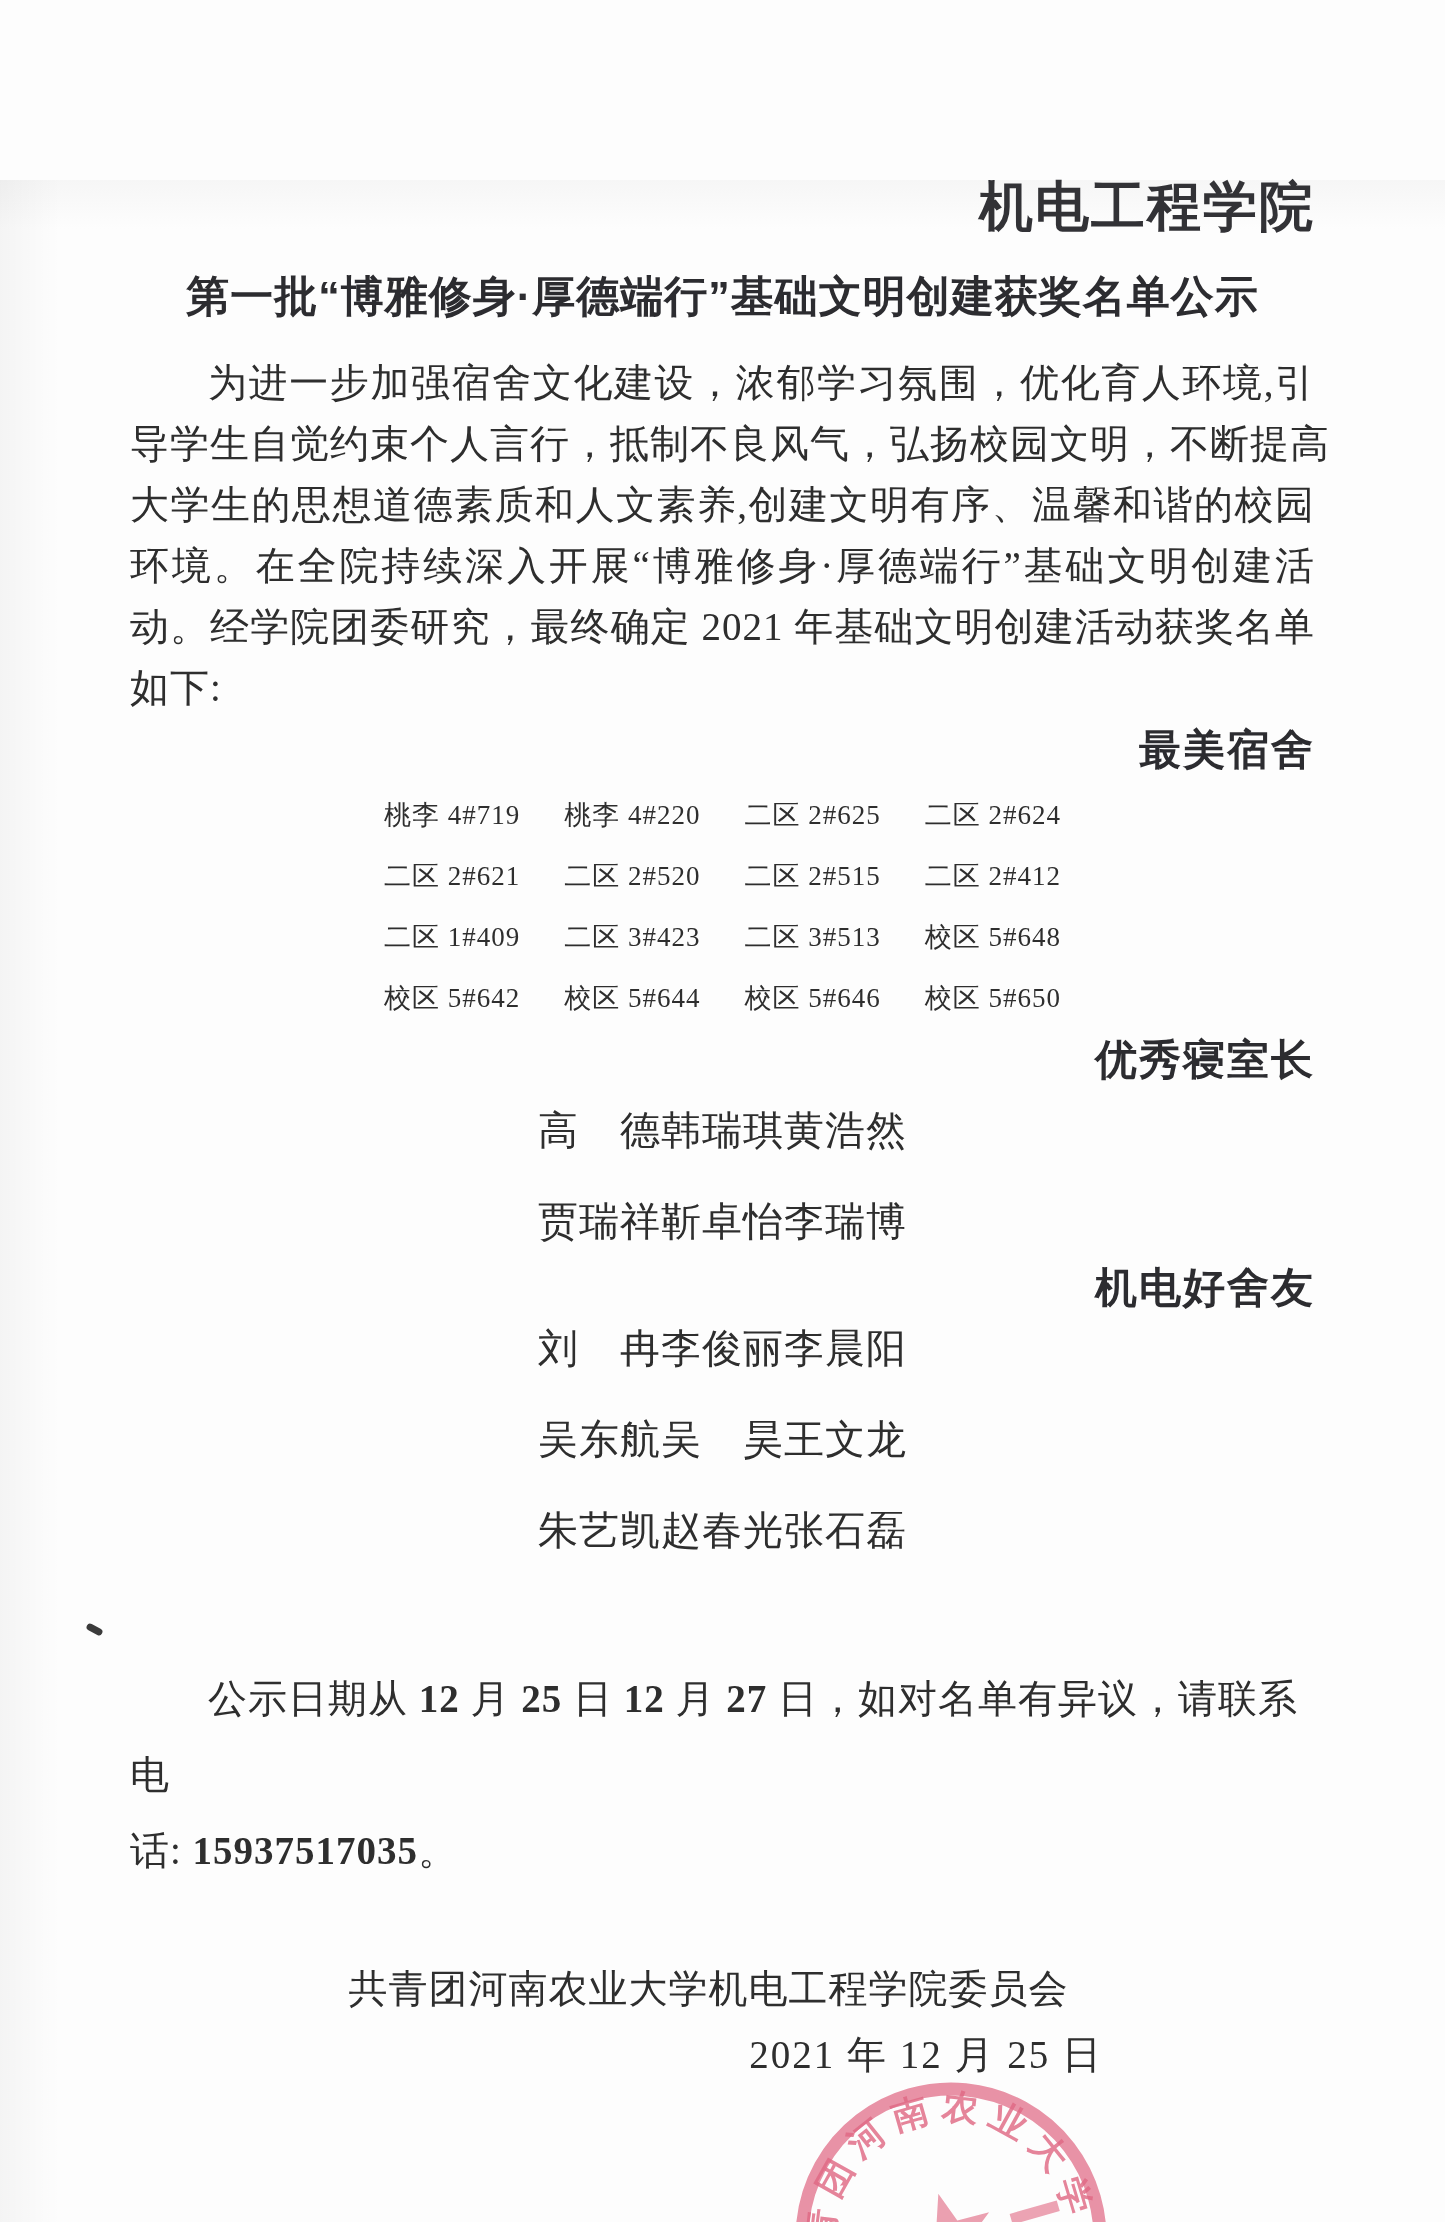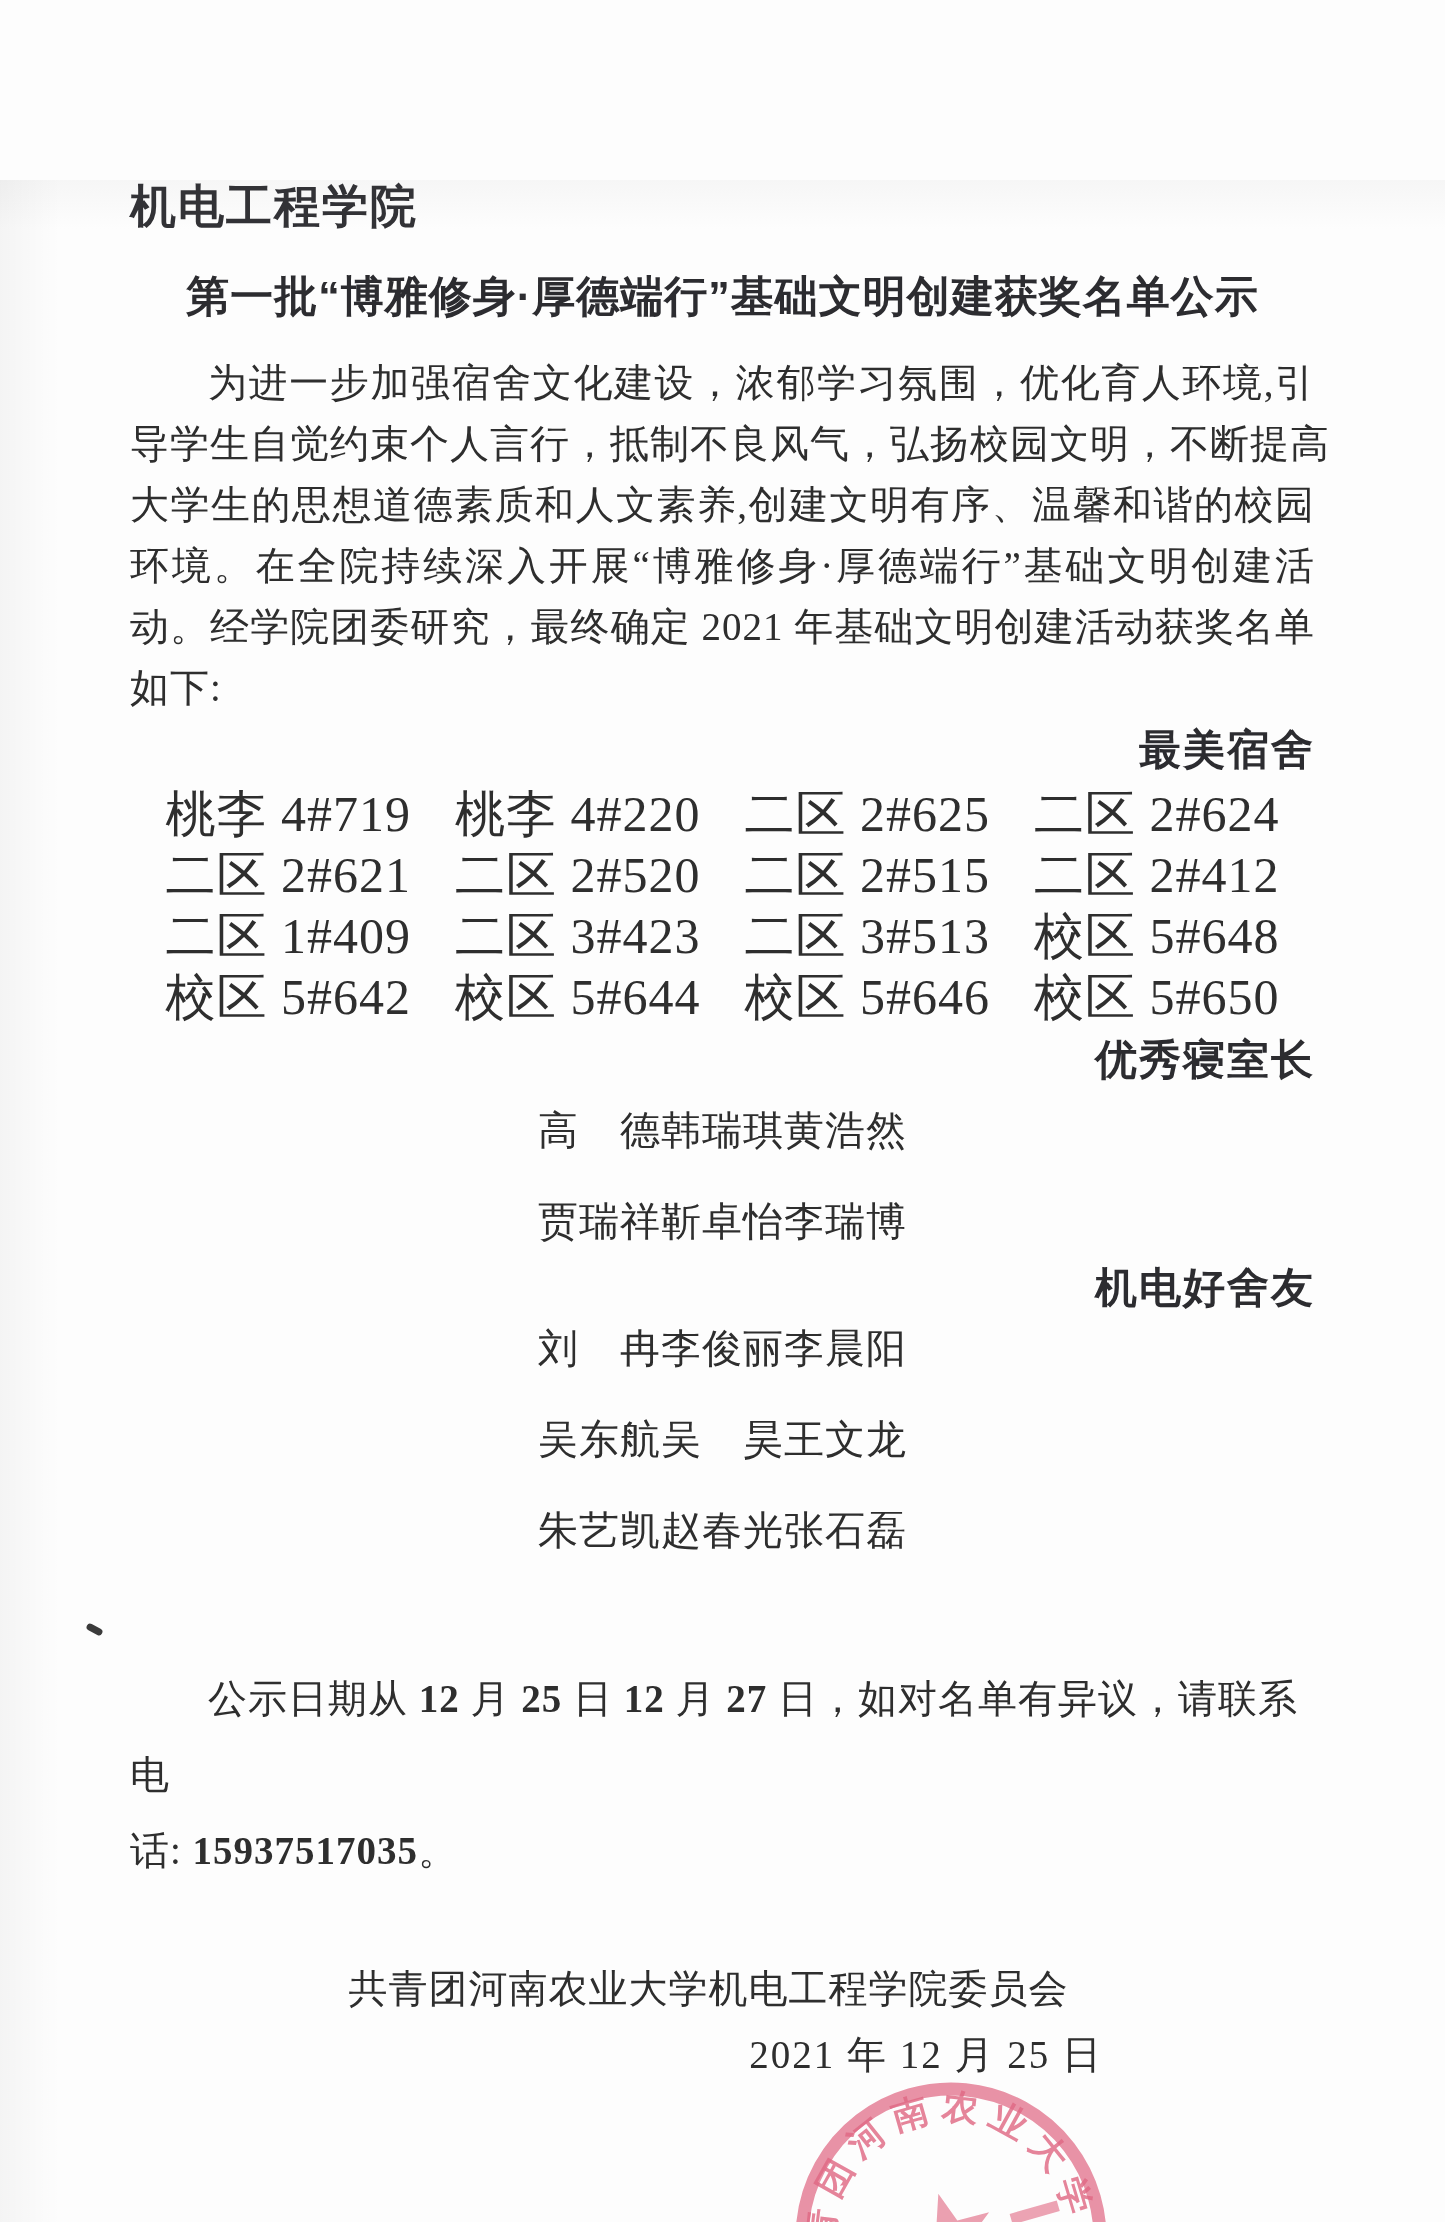--- a/index.html
+++ b/index.html
@@ -24,24 +24,24 @@
     pointer-events: none;
   }
   .content {
     position: relative;
     z-index: 2;
     padding: 0 130px;
     box-sizing: border-box;
   }
   .doc-title {
     margin-top: 180px;
-    text-align: left;
+    text-align: right;
     font-family: "Liberation Sans", "DejaVu Sans", sans-serif;
     font-weight: 700;
-    font-size: 46px;
+    font-size: 54px;
     line-height: 52px;
     color: #323236;
     letter-spacing: 2px;
   }
   .doc-subtitle {
     margin-top: 36px;
     text-align: center;
     font-family: "Liberation Sans", "DejaVu Sans", sans-serif;
     font-weight: 700;
     font-size: 43px;
@@ -77,21 +77,21 @@
     color: #2c2c30;
     letter-spacing: 2px;
   }
   .dorm-rows { margin-top: 6px; }
   .dorm-row {
     display: flex;
     justify-content: center;
     align-items: center;
     gap: 44px;
     height: 61px;
-    font-size: 50px;
+    font-size: 27px;
     letter-spacing: 1px;
   }
   .name-rows { margin-top: 12px; }
   .name-row {
     display: flex;
     justify-content: center;
     align-items: center;
     height: 61px;
     margin-bottom: 30px;
     font-size: 40px;

